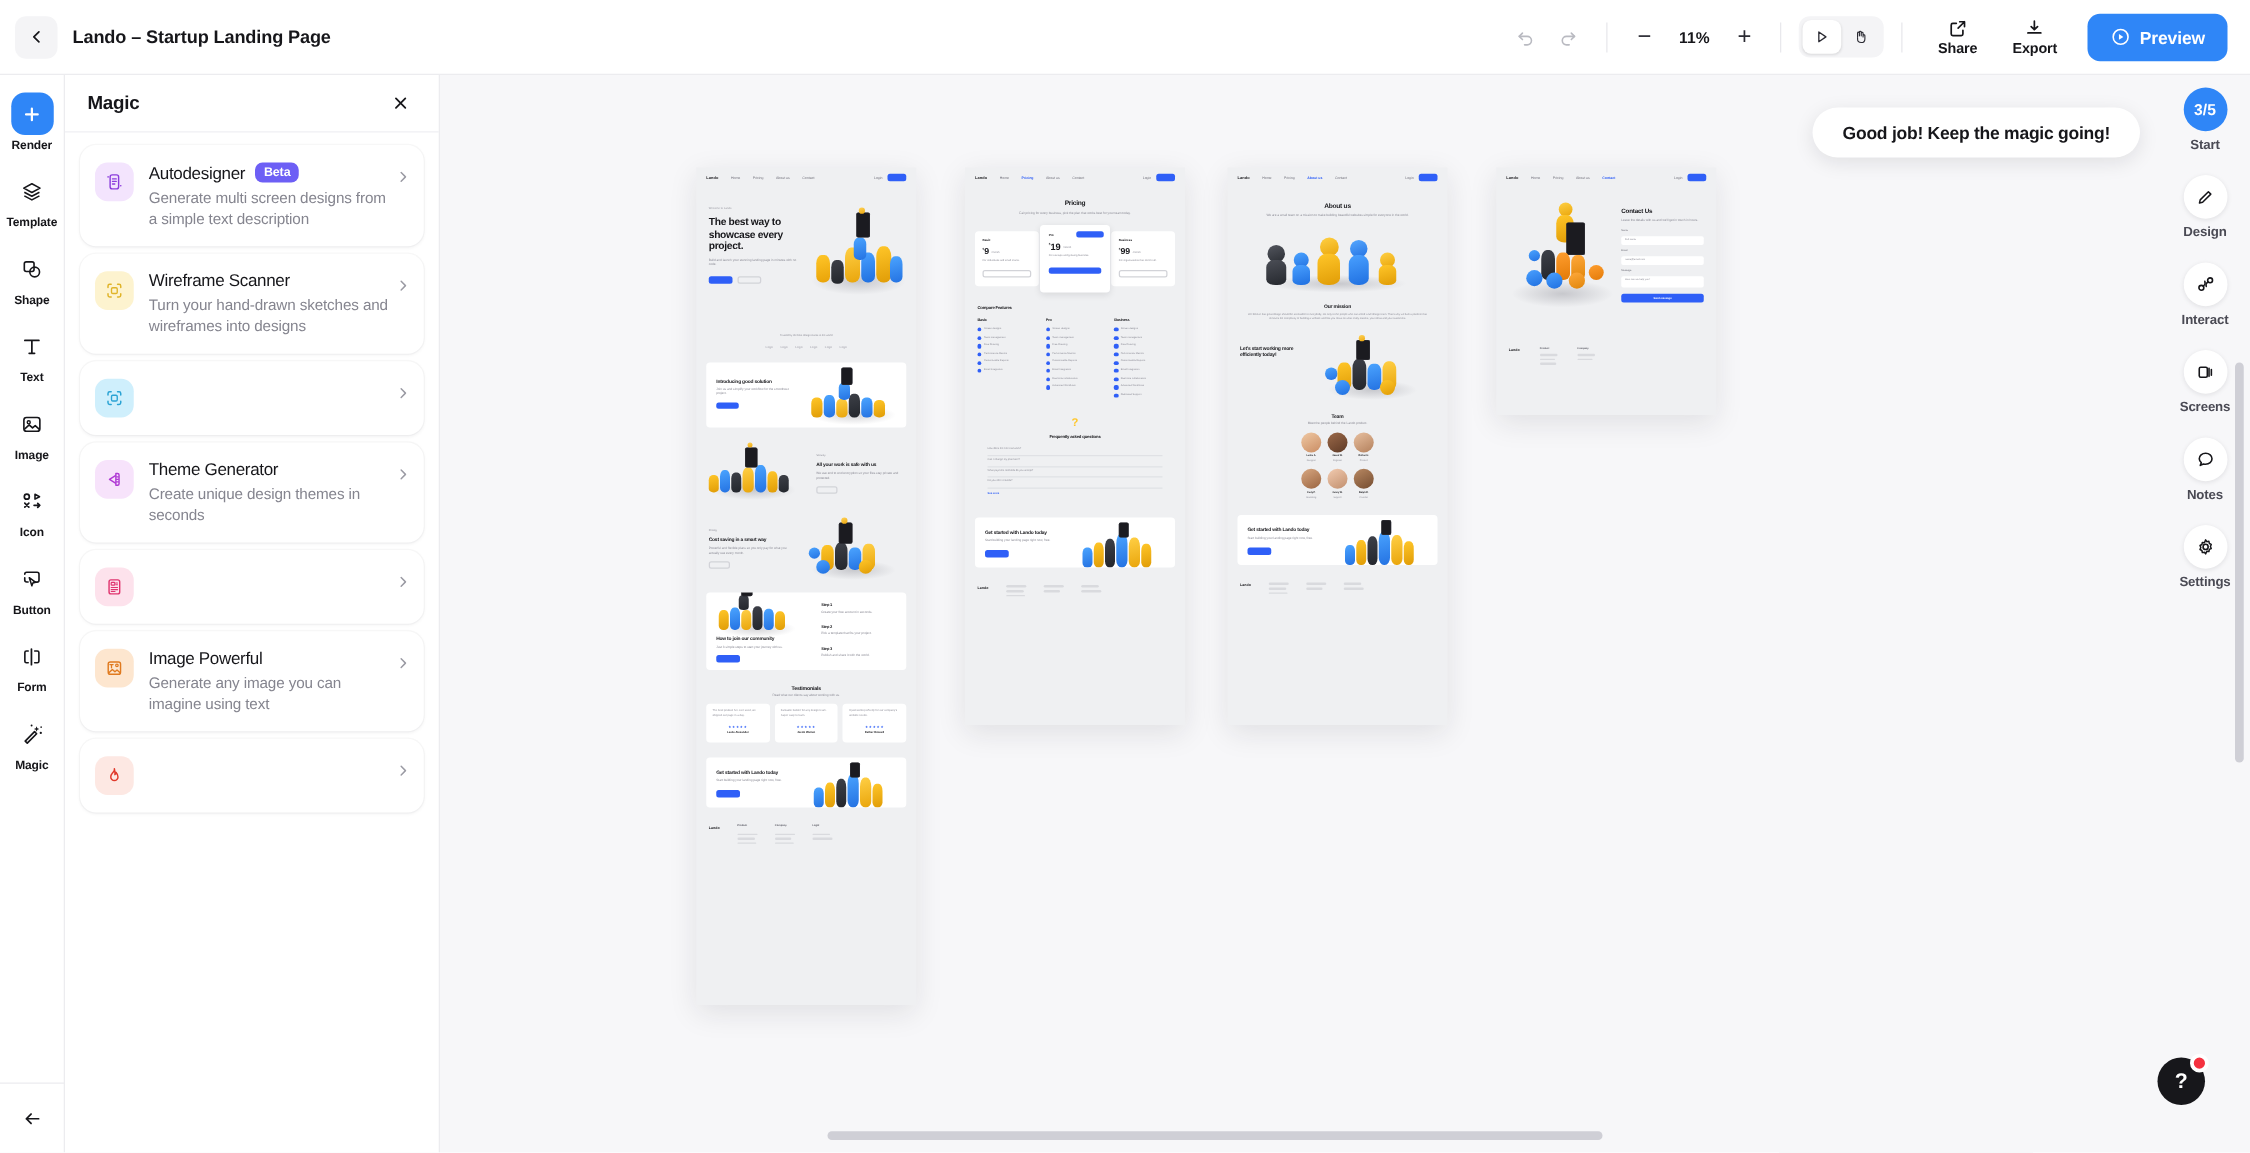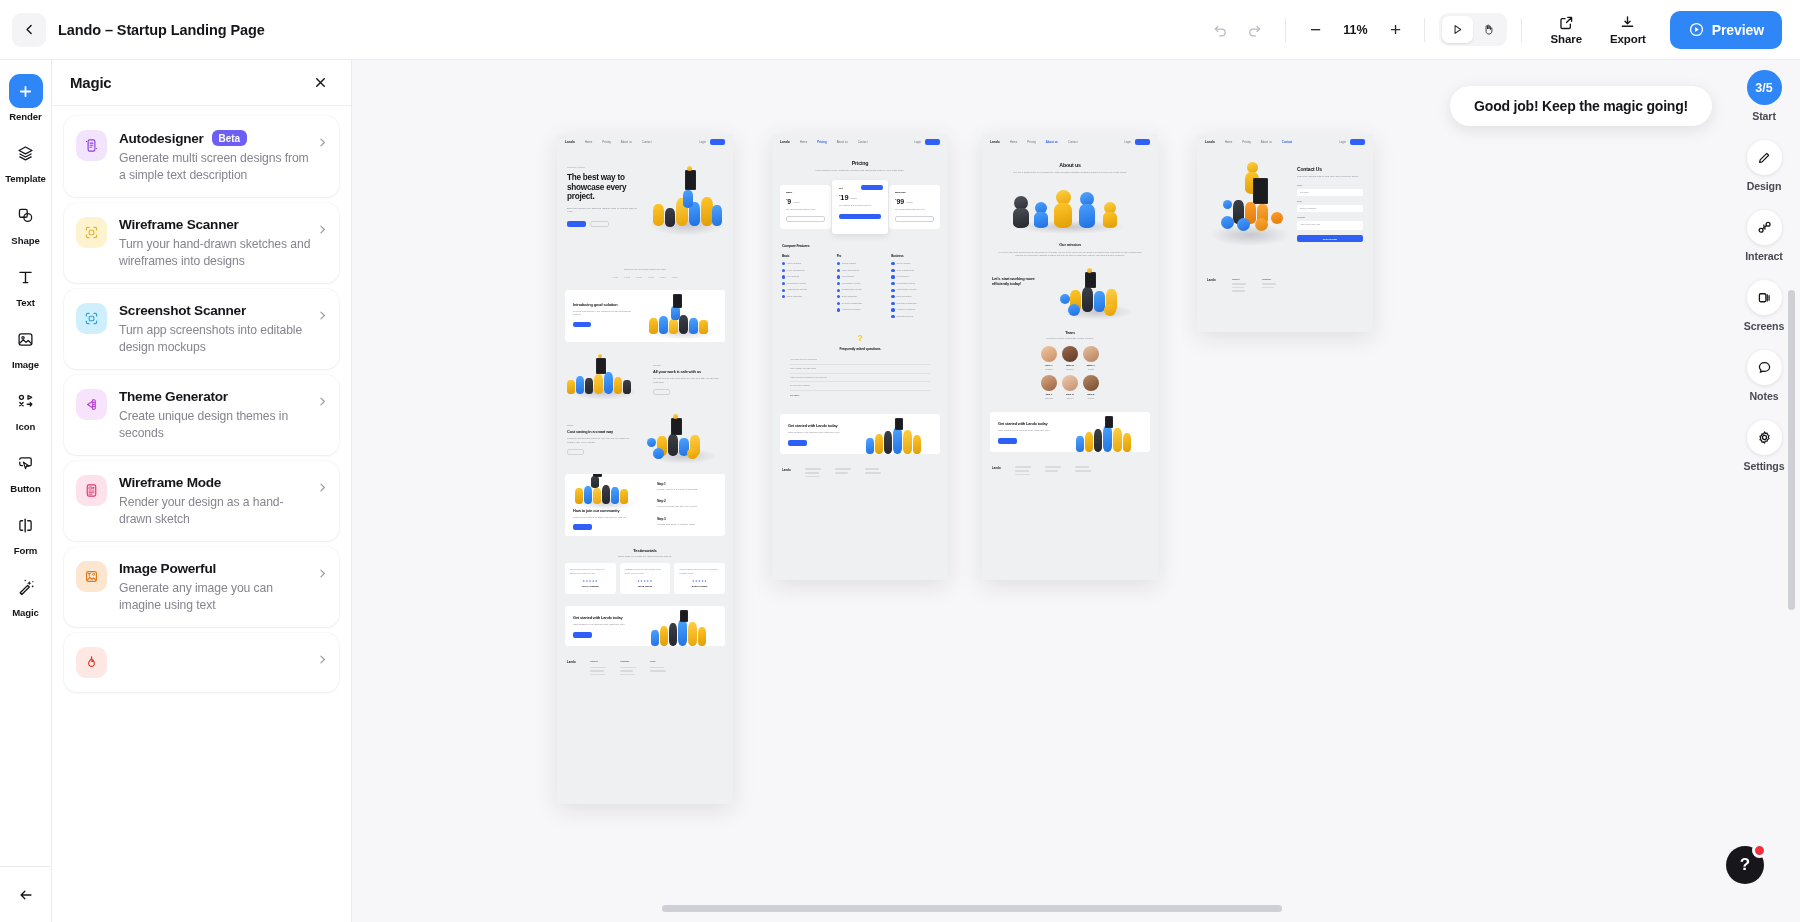--- a/index.html
+++ b/index.html
@@ -100,21 +100,21 @@
     display: flex; align-items: flex-start; gap: 12px; padding: 14px 12px;
     border-radius: 13px; background: #fff; margin-bottom: 6px; cursor: pointer;
     position: relative; box-shadow: 0 1px 3px rgba(20,20,30,.055), 0 0 0 1px rgba(20,20,30,.028);
   }
   .mcard-ico {
     width: 31px; height: 31px; flex: 0 0 31px; border-radius: 10px;
     display: flex; align-items: center; justify-content: center;
   }
   .mcard-body { flex: 1; min-width: 0; padding-right: 14px; }
   .mcard-titleline { display: flex; align-items: center; gap: 8px; }
-  .mcard-title { font-size: 13.6px; font-weight: 700; color: #16161a; letter-spacing: -0.25px; }
+  .mcard-title { font-size: 13.6px; font-weight: 400; color: #16161a; letter-spacing: -0.25px; }
   .beta {
     background: #6d5ff5; color: #fff; font-size: 10px; font-weight: 700;
     padding: 2.5px 7px; border-radius: 6px; letter-spacing: -0.1px;
   }
   .mcard-desc {
     margin-top: 4px; font-size: 12.2px; line-height: 16.5px; color: #85858f;
     letter-spacing: -0.1px;
   }
   .mcard-chev {
     position: absolute; right: 11px; top: 18px; color: #9a9aa3;
@@ -448,26 +448,20 @@
           </div>
         </div>
 
         <div class="mcard">
           <div class="mcard-ico" style="background:#cfeffc;color:#2aa3d4">
             <svg width="17" height="17" viewBox="0 0 20 20" fill="none">
               <path d="M4 7V5.6A1.6 1.6 0 015.6 4H7M13 4h1.4A1.6 1.6 0 0116 5.6V7M16 13v1.4a1.6 1.6 0 01-1.6 1.6H13M7 16H5.6A1.6 1.6 0 014 14.4V13" stroke="currentColor" stroke-width="1.4" stroke-linecap="round"></path>
               <rect x="7.3" y="7.3" width="5.4" height="5.4" rx="1.2" stroke="currentColor" stroke-width="1.3"></rect>
             </svg>
           </div>
-          <div class="mcard-body">
-            <div class="mcard-titleline">
-              <div class="mcard-title">Screenshot Scanner</div>
-            </div>
-            <div class="mcard-desc">Turn app screenshots into editable design mockups</div>
-          </div>
           <div class="mcard-chev">
             <svg width="11" height="11" viewBox="0 0 14 14" fill="none">
                 <path d="M5 2.6L9.4 7 5 11.4" stroke="currentColor" stroke-width="1.5" stroke-linecap="round" stroke-linejoin="round"></path>
               </svg>
           </div>
         </div>
 
         <div class="mcard">
           <div class="mcard-ico" style="background:#f7e3fb;color:#b03bd4">
             <svg width="17" height="17" viewBox="0 0 20 20" fill="none">
@@ -489,26 +483,20 @@
           </div>
         </div>
 
         <div class="mcard">
           <div class="mcard-ico" style="background:#fde2ec;color:#e0356f">
             <svg width="17" height="17" viewBox="0 0 20 20" fill="none">
               <rect x="5" y="3.4" width="10" height="13.2" rx="1.8" stroke="currentColor" stroke-width="1.35"></rect>
               <rect x="7" y="5.8" width="3.4" height="2.6" rx=".7" stroke="currentColor" stroke-width="1.1"></rect>
               <path d="M11.4 6.4H13M11.4 8h1.6M7 10.6h6M7 12.6h6M7 14.4h3.6" stroke="currentColor" stroke-width="1.05" stroke-linecap="round"></path>
             </svg>
-          </div>
-          <div class="mcard-body">
-            <div class="mcard-titleline">
-              <div class="mcard-title">Wireframe Mode</div>
-            </div>
-            <div class="mcard-desc">Render your design as a hand-drawn sketch</div>
           </div>
           <div class="mcard-chev">
             <svg width="11" height="11" viewBox="0 0 14 14" fill="none">
                 <path d="M5 2.6L9.4 7 5 11.4" stroke="currentColor" stroke-width="1.5" stroke-linecap="round" stroke-linejoin="round"></path>
               </svg>
           </div>
         </div>
 
         <div class="mcard">
           <div class="mcard-ico" style="background:#fde6cf;color:#e07a1f">

